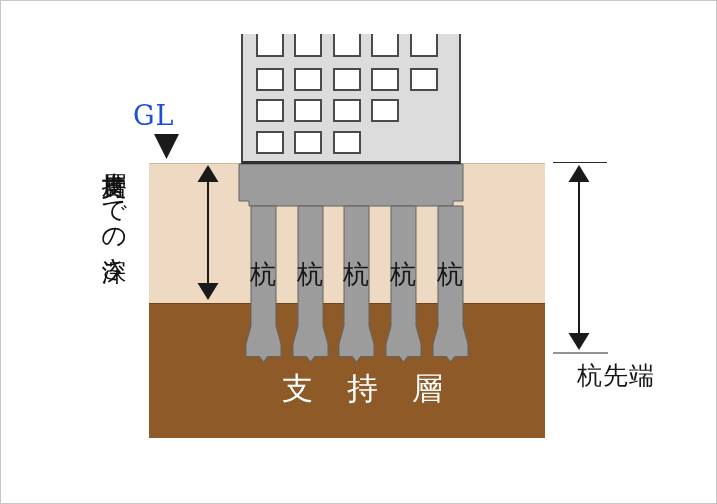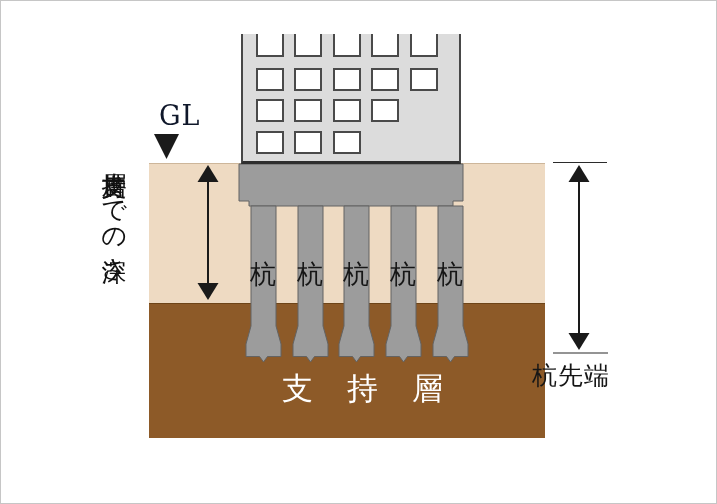--- a/index.html
+++ b/index.html
@@ -28,33 +28,33 @@
     background:var(--window,#ffffff);border:2px solid #4a4a4a;
   }
   .win.r1{border-top:none;}
   
   svg.shapes{position:absolute;left:0;top:0;width:717px;height:504px;}
   .concrete{fill:var(--concrete,#9c9c9c);stroke:#636363;stroke-width:1;}
   .ink{fill:var(--line,#1a1a1a);}
   .ink-line{stroke:var(--line,#1a1a1a);stroke-width:2;fill:none;}
   .tick{stroke:#2b2b2b;stroke-width:1.2;fill:none;}
   
-  .gl-label{position:absolute;left:158px;top:99px;font-size:27px;color:#0f172a;letter-spacing:1px;}
+  .gl-label{position:absolute;left:132px;top:99px;font-size:27px;color:#1d4ed8;letter-spacing:1px;}
   .depth-label{
     position:absolute;left:99px;top:153px;height:212px;
     writing-mode:vertical-rl;text-orientation:upright;
     font-size:25px;line-height:1.06;color:#111;
   }
   .pile-label{position:absolute;top:256px;width:28px;text-align:center;font-size:26px;color:#161616;}
   .pl1{left:248px;} .pl2{left:295px;} .pl3{left:341px;} .pl4{left:388px;} .pl5{left:435px;}
   .support-label{
     position:absolute;left:281px;top:367px;width:161px;display:flex;justify-content:space-between;
     font-size:31px;color:var(--support-text,#ffffff);
   }
-  .pile-tip-label{position:absolute;left:531px;top:358px;font-size:25px;color:#161616;letter-spacing:1px;}
+  .pile-tip-label{position:absolute;left:576px;top:358px;font-size:25px;color:#161616;letter-spacing:1px;}
 </style>
 </head>
 <body>
 
 <div class="canvas">
 
   <div class="soil-upper"></div>
   <div class="soil-support"></div>
 
   <svg class="shapes" viewBox="0 0 717 504">

